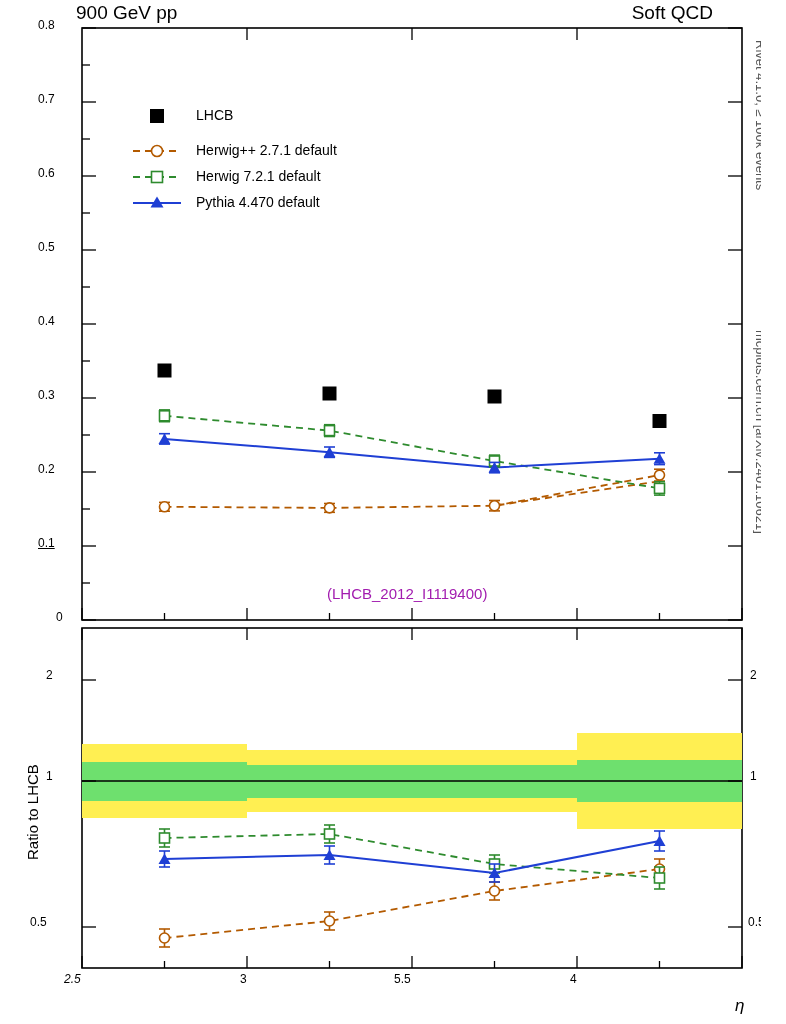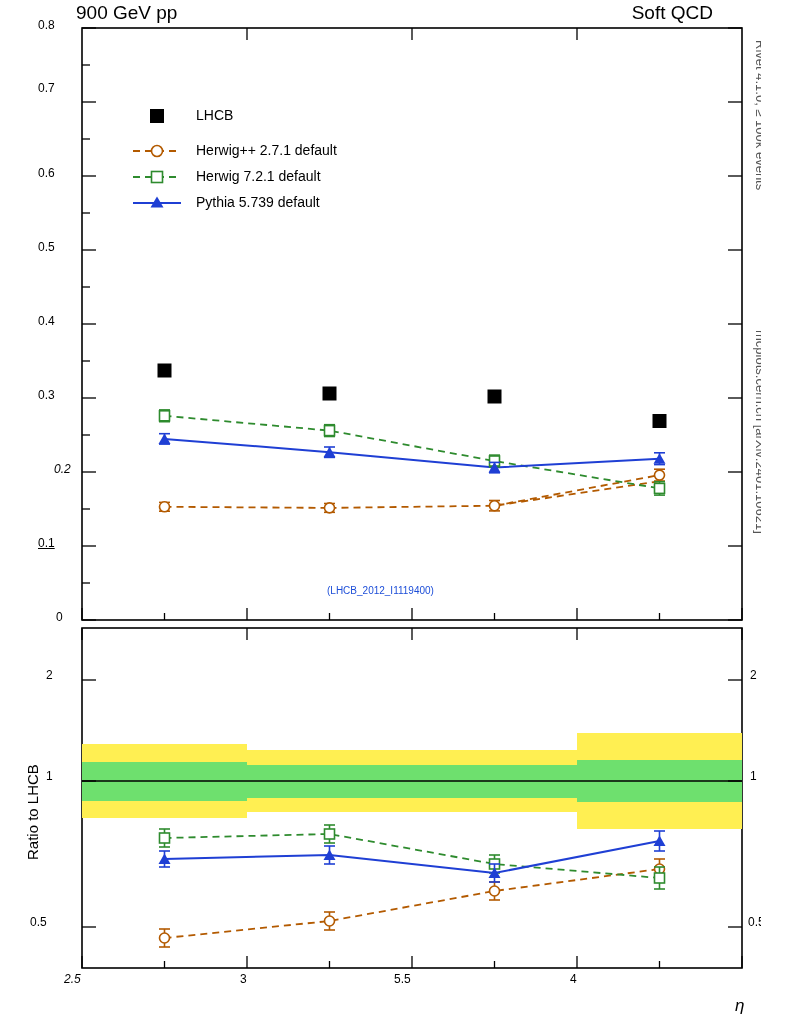--- a/index.html
+++ b/index.html
@@ -259,26 +259,26 @@
       <circle cx="157" cy="151" r="5.5" fill="#ffffff" stroke="#b35a00" stroke-width="1.6"></circle>
       <line x1="133" y1="177" x2="181" y2="177" stroke="#2e8b2e" stroke-width="1.8" stroke-dasharray="7,5"></line>
       <rect x="151.5" y="171.5" width="11" height="11" fill="#ffffff" stroke="#2e8b2e" stroke-width="1.6"></rect>
       <line x1="133" y1="203" x2="181" y2="203" stroke="#1f3fd4" stroke-width="2"></line>
       <polygon points="157,196.5 163.5,207.5 150.5,207.5" fill="#1f3fd4"></polygon>
     </g>
   </svg>
 
   <div class="txt ticklab" style="left:56px;top:610px;">0</div>
   <div class="txt ticklab" style="left:38px;top:536px;text-decoration:underline;">0.1</div>
-  <div class="txt ticklab" style="left:54px;top:462px;font-style:italic;">0.2</div>
+  <div class="txt ticklab" style="left:38px;top:462px;">0.2</div>
   <div class="txt ticklab" style="left:38px;top:388px;">0.3</div>
   <div class="txt ticklab" style="left:38px;top:314px;">0.4</div>
   <div class="txt ticklab" style="left:38px;top:240px;">0.5</div>
   <div class="txt ticklab" style="left:38px;top:166px;">0.6</div>
-  <div class="txt ticklab" style="left:38px;top:81px;">0.7</div>
+  <div class="txt ticklab" style="left:38px;top:92px;">0.7</div>
   <div class="txt ticklab" style="left:38px;top:18px;">0.8</div>
 
   <div class="txt ticklab" style="left:46px;top:668px;">2</div>
   <div class="txt ticklab" style="left:46px;top:769px;">1</div>
   <div class="txt ticklab" style="left:30px;top:915px;">0.5</div>
 
   <div class="txt ticklab" style="left:750px;top:668px;">2</div>
   <div class="txt ticklab" style="left:750px;top:769px;">1</div>
   <div class="txt ticklab" style="left:748px;top:915px;">0.5</div>
 
@@ -286,19 +286,19 @@
   <div class="txt ticklab" style="left:240px;top:972px;">3</div>
   <div class="txt ticklab" style="left:394px;top:972px;">5.5</div>
   <div class="txt ticklab" style="left:570px;top:972px;">4</div>
   <div class="txt ticklab" style="left:764px;top:972px;">4.5</div>
 
   <div class="txt axlab" style="left:735px;top:996px;font-style:italic;">η</div>
 
   <div class="txt" style="left:24px;top:860px;font-size:15px;transform:rotate(-90deg);transform-origin:0 0;">Ratio to LHCB</div>
 
 
-  <div class="txt" style="left:327px;top:585px;font-size:10px;color:#1d4ed8;">(LHCB_2012_I1119400)</div>
+  <div class="txt" style="left:327px;top:585px;font-size:15px;color:#a21caf;">(LHCB_2012_I1119400)</div>
 
   <div class="txt legtxt" style="left:196px;top:107px;">LHCB</div>
   <div class="txt legtxt" style="left:196px;top:142px;">Herwig++ 2.7.1 default</div>
   <div class="txt legtxt" style="left:196px;top:168px;">Herwig 7.2.1 default</div>
-  <div class="txt legtxt" style="left:196px;top:194px;">Pythia 5.739 default</div>
+  <div class="txt legtxt" style="left:196px;top:194px;">Pythia 4.470 default</div>
 </div>
 
 </body></html>

